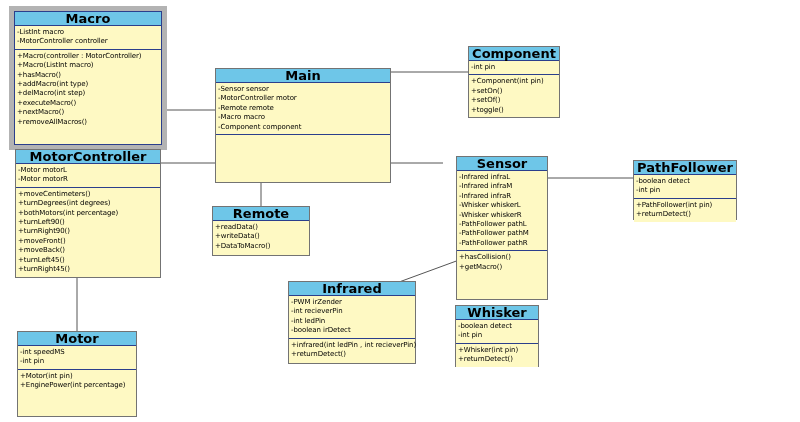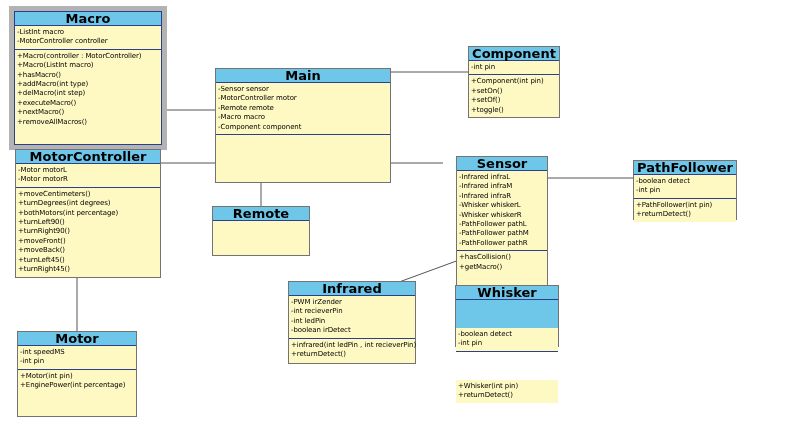--- a/index.html
+++ b/index.html
@@ -140,20 +140,25 @@
         <div class="cls-line">-Sensor sensor</div>
         <div class="cls-line">-MotorController motor</div>
         <div class="cls-line">-Remote remote</div>
         <div class="cls-line">-Macro macro</div>
         <div class="cls-line">-Component component</div>
       </div>
       <div class="cls-compartment filler"></div>
     </div>
     <div class="uml-class" style="left: 212px; top: 206px; width: 98px; height: 50px;">
       <div class="cls-name">Remote</div>
+      <div class="cls-compartment methods">
+        <div class="cls-line">+readData()</div>
+        <div class="cls-line">+writeData()</div>
+        <div class="cls-line">+DataToMacro()</div>
+      </div>
       <div class="cls-compartment filler"></div>
     </div>
     <div class="uml-class" style="left: 468px; top: 46px; width: 92px; height: 72px;">
       <div class="cls-name">Component</div>
       <div class="cls-compartment attrs">
         <div class="cls-line">-int pin</div>
       </div>
       <div class="cls-compartment methods">
         <div class="cls-line">+Component(int pin)</div>
         <div class="cls-line">+setOn()</div>
@@ -199,21 +204,21 @@
         <div class="cls-line">-int recieverPin</div>
         <div class="cls-line">-int ledPin</div>
         <div class="cls-line">-boolean irDetect</div>
       </div>
       <div class="cls-compartment methods">
         <div class="cls-line">+infrared(int ledPin , int recieverPin)</div>
         <div class="cls-line">+returnDetect()</div>
       </div>
       <div class="cls-compartment filler"></div>
     </div>
-    <div class="uml-class" style="left: 455px; top: 285px; width: 104px; height: 62px; gap: 28px;">
+    <div class="uml-class" style="left: 455px; top: 305px; width: 84px; height: 62px;">
       <div class="cls-name">Whisker</div>
       <div class="cls-compartment attrs">
         <div class="cls-line">-boolean detect</div>
         <div class="cls-line">-int pin</div>
       </div>
       <div class="cls-compartment methods">
         <div class="cls-line">+Whisker(int pin)</div>
         <div class="cls-line">+returnDetect()</div>
       </div>
       <div class="cls-compartment filler"></div>

